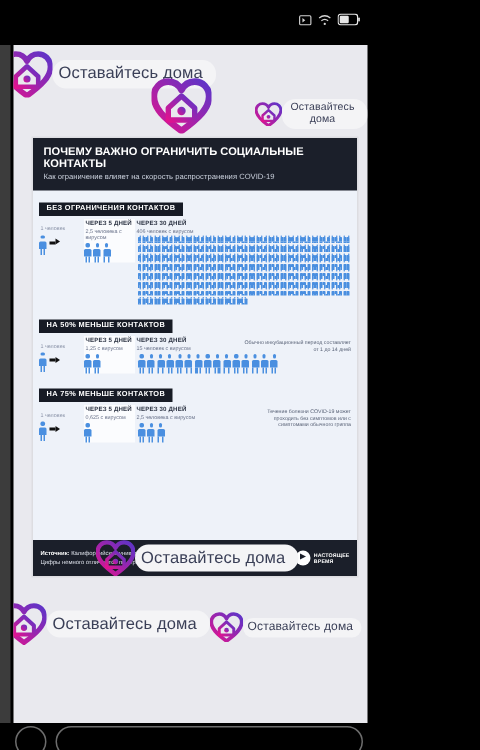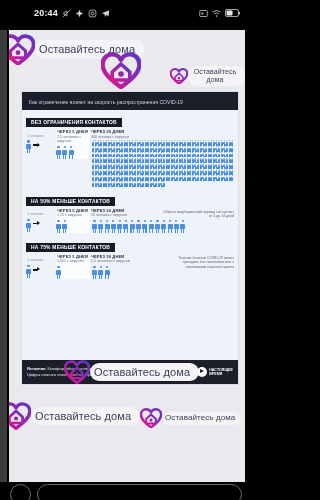--- a/index.html
+++ b/index.html
@@ -93,38 +93,20 @@
   .bot-input { position:absolute; left:37px; top:2px; width:205px; height:21px;
                border-radius:11px; border:1.3px solid #6d6d6d; }
   .nav-edge { position:absolute; left:0; top:30px; width:7px; height:452px; background:#3c3c3c; }
 </style>
 </head>
 <body>
 
 <div id="phone">
 
   <div class="statusbar">
-    <div class="sb-left">
-      <span class="sb-time">20:44</span>
-      <svg class="sb-ico" viewBox="0 0 24 24">
-        <path d="M5 9h3l5-4v14l-5-4H5z" fill="none" stroke="#e6e6e6" stroke-width="2"></path>
-        <line x1="3" y1="21" x2="21" y2="3" stroke="#e6e6e6" stroke-width="2"></line>
-      </svg>
-      <svg class="sb-ico" viewBox="0 0 24 24">
-        <path d="M12 2 L16 12 L12 22 L8 12 Z" fill="#e6e6e6"></path>
-        <path d="M2 12 L12 8 L22 12 L12 16 Z" fill="#e6e6e6"></path>
-      </svg>
-      <svg class="sb-ico" viewBox="0 0 24 24">
-        <rect x="3" y="3" width="18" height="18" rx="5" fill="none" stroke="#e6e6e6" stroke-width="2"></rect>
-        <circle cx="12" cy="12" r="4" fill="none" stroke="#e6e6e6" stroke-width="2"></circle>
-      </svg>
-      <svg class="sb-ico" viewBox="0 0 24 24">
-        <path d="M22 3 L2 11 L9 13 L11 21 L14 15 L20 20 Z" fill="#e6e6e6"></path>
-      </svg>
-    </div>
     <div class="sb-right">
       <svg class="sb-ico" viewBox="0 0 24 24">
         <rect x="2" y="4" width="20" height="16" rx="2" fill="none" stroke="#e6e6e6" stroke-width="2"></rect>
         <path d="M7 16 L12 12 L7 8 Z" fill="#e6e6e6"></path>
       </svg>
       <svg class="sb-ico" viewBox="0 0 24 24">
         <path d="M2 8 Q12 0 22 8" fill="none" stroke="#e6e6e6" stroke-width="2.2"></path>
         <path d="M6 13 Q12 8 18 13" fill="none" stroke="#e6e6e6" stroke-width="2.2"></path>
         <circle cx="12" cy="18.5" r="2" fill="#e6e6e6"></circle>
       </svg>
@@ -139,20 +121,21 @@
   </div>
 
   <div class="nav-edge"></div>
 
   <div class="page">
     <div class="page-scroll">
 
       <div class="info">
 
         <div class="info-head">
+          <div class="info-title">ПОЧЕМУ ВАЖНО ОГРАНИЧИТЬ СОЦИАЛЬНЫЕ КОНТАКТЫ</div>
           <div class="info-sub">Как ограничение влияет на скорость распространения COVID-19</div>
         </div>
 
         <div class="section">
           <span class="sec-tag">БЕЗ ОГРАНИЧЕНИЯ КОНТАКТОВ</span>
           <div class="sec-body">
             <div class="cols">
               <div class="col-a">
                 <div class="lbl-one">1 человек</div>
                 <div class="figrow" style="gap: 1px 1.3px; margin-top: 2px;">

